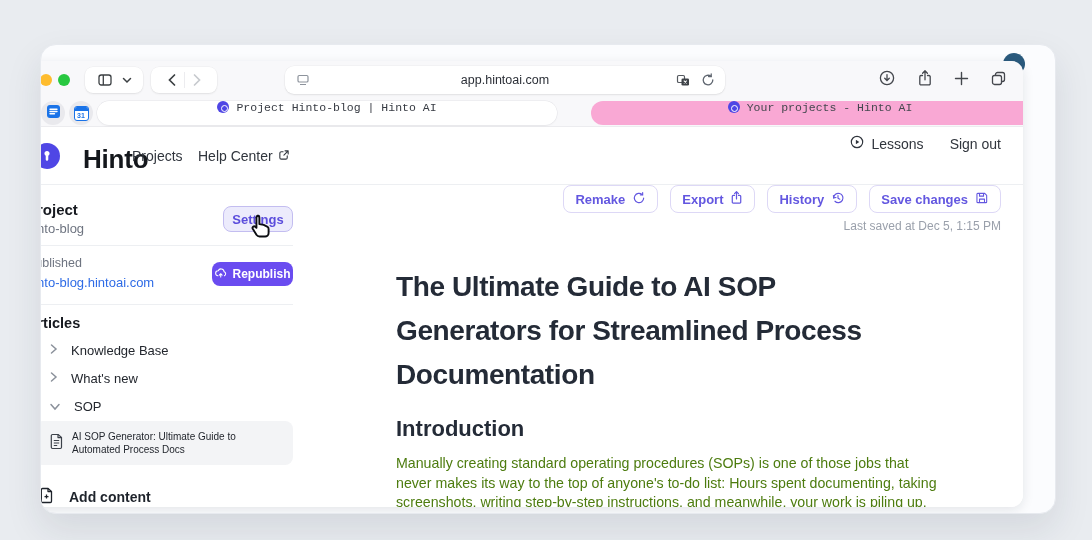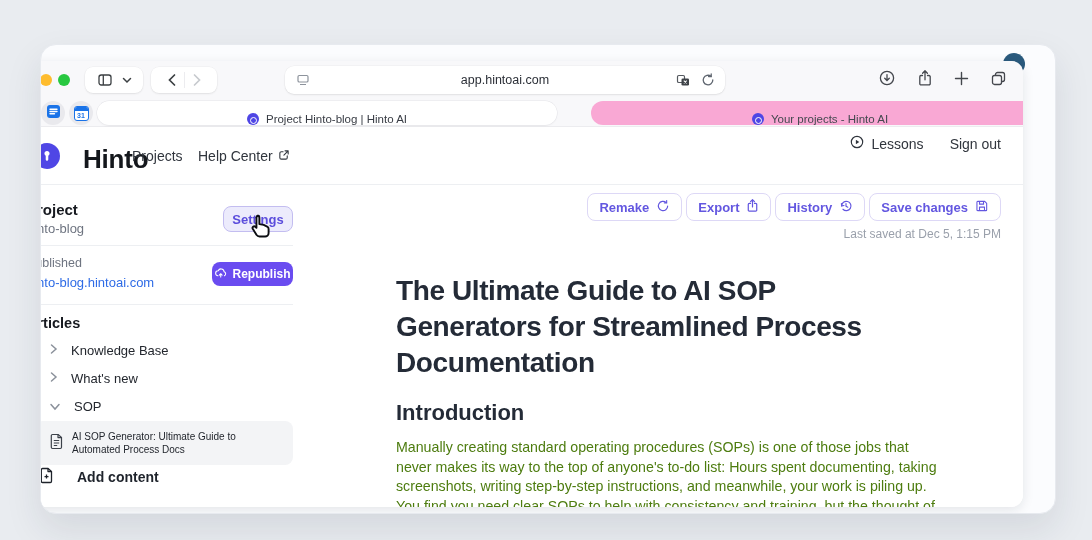--- a/index.html
+++ b/index.html
@@ -41,21 +41,21 @@
   .tabrow { position:absolute; top:38px; left:0; right:0; height:28px; }
   .pinned { position:absolute; top:2px; width:24px; height:24px; border-radius:50%;
             background:#e9e9ed; display:flex; align-items:center; justify-content:center; }
   .pinned.docs { left:18px; } .pinned.cal { left:46px; }
   .cal-face { width:15px; height:15px; background:#fff; border:1px solid #1a73e8; border-radius:3px;
               position:relative; display:flex; align-items:flex-end; justify-content:center; }
   .cal-face::before { content:""; position:absolute; top:0; left:0; right:0; height:4px;
                       background:#1a73e8; border-radius:2px 2px 0 0; }
   .cal-day { font-size:7px; font-weight:bold; color:#1a73e8; line-height:9px; }
   .tab { position:absolute; top:2px; height:24px; border-radius:12px; display:flex;
-         align-items:flex-end; justify-content:center; gap:7px; font-size:11.5px; color:#383c44; }
+         align-items:flex-start; justify-content:center; gap:7px; font-size:11.5px; color:#383c44;font-family:Liberation Mono, monospace; }
   .tab.active { left:74px; width:460px; background:#fff; box-shadow:0 0 0 .5px #e4e4e8, 0 1px 2px rgba(0,0,0,.05); }
   .tab.inactive { left:568px; width:458px; background:#f9a8d4; color:#44484f; }
   .favicon { width:12px; height:12px; border-radius:50%; background:#4f46e5; position:relative; }
   .favicon::after { content:""; position:absolute; left:3.5px; top:3.5px; width:5px; height:5px;
                     border:1.2px solid #fff; border-radius:50%; }
 
   
   .app { position:absolute; top:66px; left:0; right:0; bottom:0; background:#fff; }
   .app-header { position:absolute; top:0; left:0; right:0; height:58px; border-bottom:1px solid #edeff2; }
   .logo { position:absolute; left:11px; top:16px; width:26px; height:26px; border-radius:50%;
@@ -83,30 +83,30 @@
   .republish-btn { position:absolute; left:189px; top:77px; width:81px; height:24px;
                    background:#6a4cf0; border-radius:8px; color:#fff; font-size:12px; font-weight:bold;
                    display:flex; align-items:center; justify-content:center; gap:5px; }
   .sdivider { position:absolute; left:0; width:270px; height:1px; background:#edeff2; }
   .tree-row { position:absolute; left:26px; display:flex; align-items:flex-start; gap:13px;
               font-size:13px; color:#23272e; }
   .article-pill { position:absolute; left:12px; top:236px; width:258px; height:44px;
                   background:#f3f4f6; border-radius:8px; display:flex; align-items:center;
                   gap:8px; padding:0 10px 0 14px; }
   .article-pill .txt { font-size:10px; line-height:1.35; color:#23272e; }
-  .add-row { position:absolute; left:16px; top:282px; display:flex; align-items:center; gap:23px;
+  .add-row { position:absolute; left:16px; top:302px; display:flex; align-items:center; gap:15px;
              font-size:14px; font-weight:bold; color:#1e232b; }
 
   
   .main { position:absolute; left:373px; top:0; right:22px; }
-  .actions { display:flex; gap:4px; justify-content:flex-end; margin-top:8px; }
+  .actions { display:flex; gap:12px; justify-content:flex-end; }
   .abtn { height:28px; padding:0 11px; background:#fff; border:1px solid #ddd8f6; border-radius:8px;
           color:#6357e0; font-size:13px; font-weight:bold; display:flex; align-items:center; gap:7px; }
   .last-saved { text-align:right; margin-top:6px; font-size:12px; color:#9aa0ab; }
-  .doc-title { margin-top:32px; width:505px; font-size:28px; line-height:36px; font-weight:bold;
+  .doc-title { margin-top:32px; width:505px; font-size:28px; line-height:44px; font-weight:bold;
                color:#242b37; letter-spacing:-.4px; }
   .sec-head { margin-top:19px; font-size:22px; font-weight:bold; color:#242b37; }
   .para { margin-top:12px; width:548px; font-size:14.2px; line-height:19.6px; color:#4d7c0f; }
 </style>
 </head>
 <body>
 
 <div class="card">
   <div class="blue-peek"></div>
 

